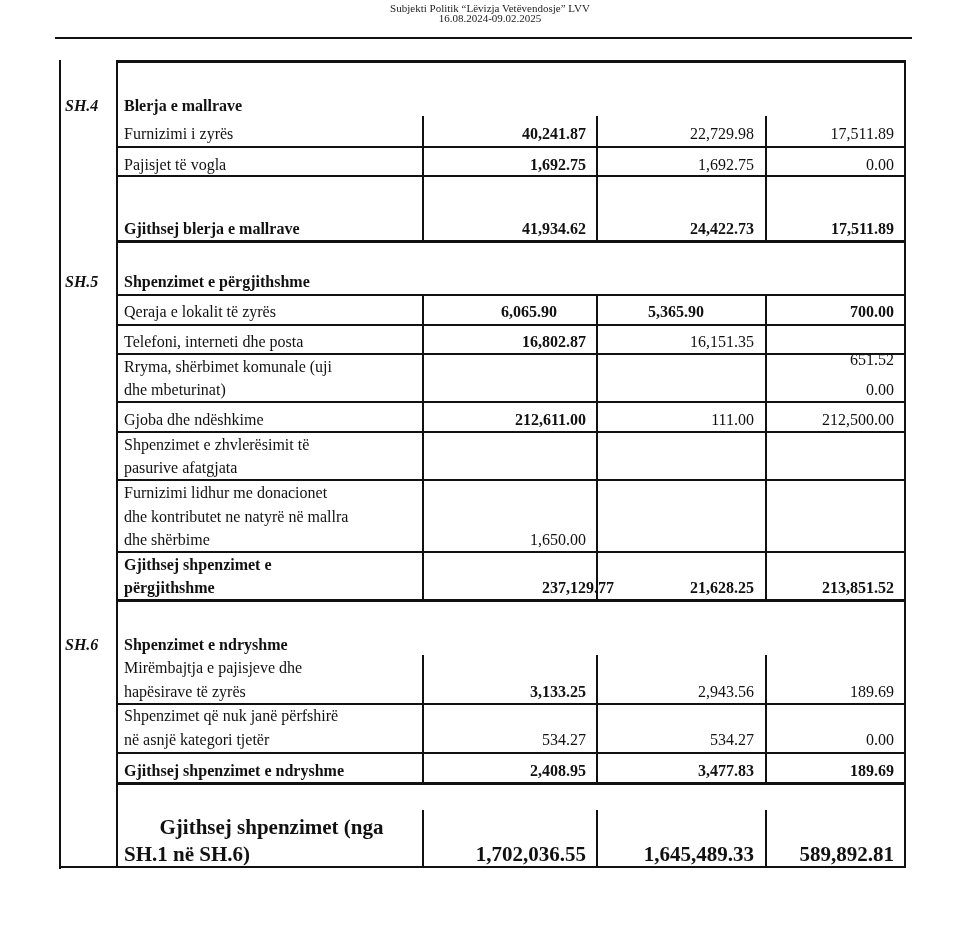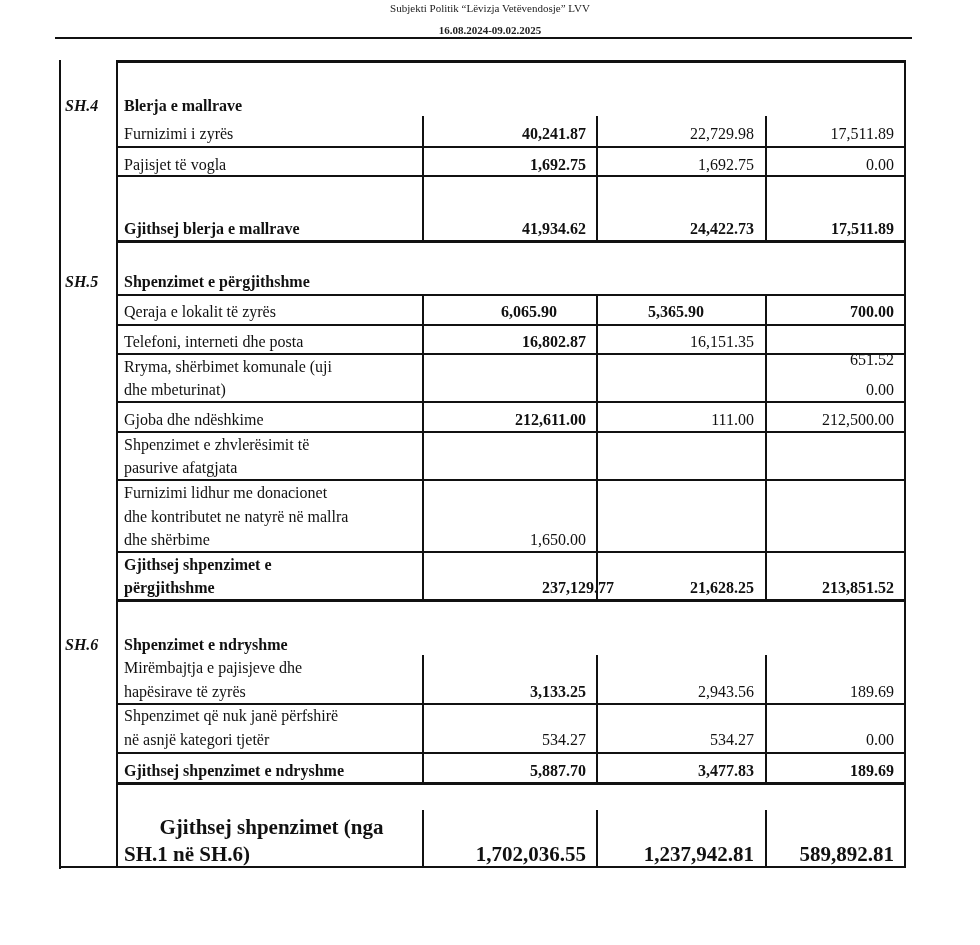--- a/index.html
+++ b/index.html
@@ -1,19 +1,19 @@
 <!DOCTYPE html>
 <html><head>
 <meta charset="utf-8">
 <style>
   html, body { margin:0; padding:0; background:#ffffff; }
   body { width:980px; height:945px; position:relative; overflow:hidden;
          font-family:"Liberation Serif", "DejaVu Serif", serif; color:#111; }
   .hdr1 { position:absolute; top:2px; left:0; width:980px; text-align:center; font-size:11px; color:#222; }
-  .hdr2 { position:absolute; top:24px; left:0; width:980px; text-align:center; font-size:11px; font-weight:bold; color:#222; }
+  .hdr2 { position:absolute; top:12px; left:0; width:980px; text-align:center; font-size:11px; font-weight:normal; color:#222; }
   .hdr-line { position:absolute; top:37px; left:55px; width:857px; height:2px; background:#111; }
   .outer-left { position:absolute; left:59px; top:60px; width:2px; height:809px; background:#111; }
   .bottom-line { position:absolute; left:59px; top:866px; width:847px; height:2px; background:#111; }
   .right-line { position:absolute; left:904px; top:60px; width:2px; height:808px; background:#111; }
 
   .sec-label { position:absolute; left:65px; font-size:16px; font-weight:bold;font-style:italic; }
   .sec-box-top { position:absolute; left:116px; width:790px; height:3px; background:#111; }
   .sec-box-left { position:absolute; left:116px; width:2px; background:#111; }
   .hline { position:absolute; height:2px; background:#111; }
   .vline { position:absolute; width:2px; background:#111; }
@@ -163,31 +163,31 @@
     <div class="cell lbl" style="top:707px;">Shpenzimet që nuk janë përfshirë</div>
     <div class="cell lbl" style="top:731px;">në asnjë kategori tjetër</div>
     <div class="cell num c1" style="top:731px;">534.27</div>
     <div class="cell num c2" style="top:731px;">534.27</div>
     <div class="cell num c3" style="top:731px;">0.00</div>
   </div>
   <div class="hline" style="left:116px;top:752px;width:790px;"></div>
 
   <div>
     <div class="cell lbl b" style="top:762px;">Gjithsej shpenzimet e ndryshme</div>
-    <div class="cell num c1 b" style="top:762px;">5,887.70</div>
+    <div class="cell num c1 b" style="top:762px;">2,408.95</div>
     <div class="cell num c2 b" style="top:762px;">3,477.83</div>
     <div class="cell num c3 b" style="top:762px;">189.69</div>
   </div>
 </div>
 
 <div>
   <div class="sec-box-top" style="top:782px;"></div>
   <div class="vline" style="left:116px;top:782px;height:86px;"></div>
   <div class="vline" style="left:422px;top:810px;height:58px;"></div>
   <div class="vline" style="left:596px;top:810px;height:58px;"></div>
   <div class="vline" style="left:765px;top:810px;height:58px;"></div>
 
   <div class="cell lbl big" style="top:815px;text-align:center;">Gjithsej shpenzimet (nga</div>
   <div class="cell lbl big" style="top:842px;">SH.1 në SH.6)</div>
   <div class="cell num c1 big" style="top:842px;">1,702,036.55</div>
-  <div class="cell num c2 big" style="top:842px;">1,237,942.81</div>
+  <div class="cell num c2 big" style="top:842px;">1,645,489.33</div>
   <div class="cell num c3 big" style="top:842px;">589,892.81</div>
 </div>
 
 </body></html>

